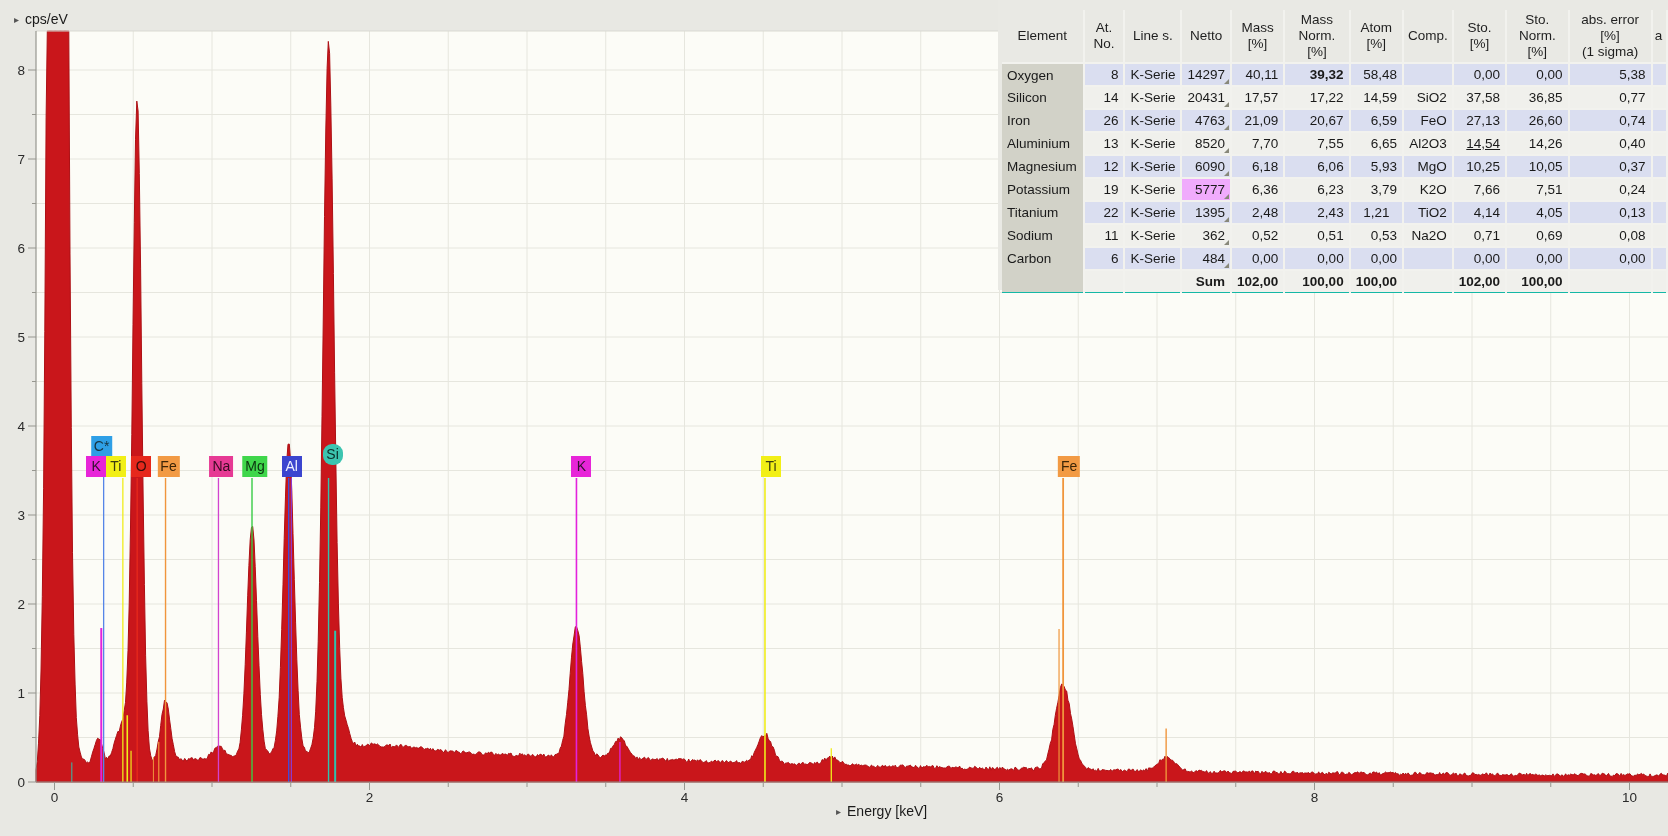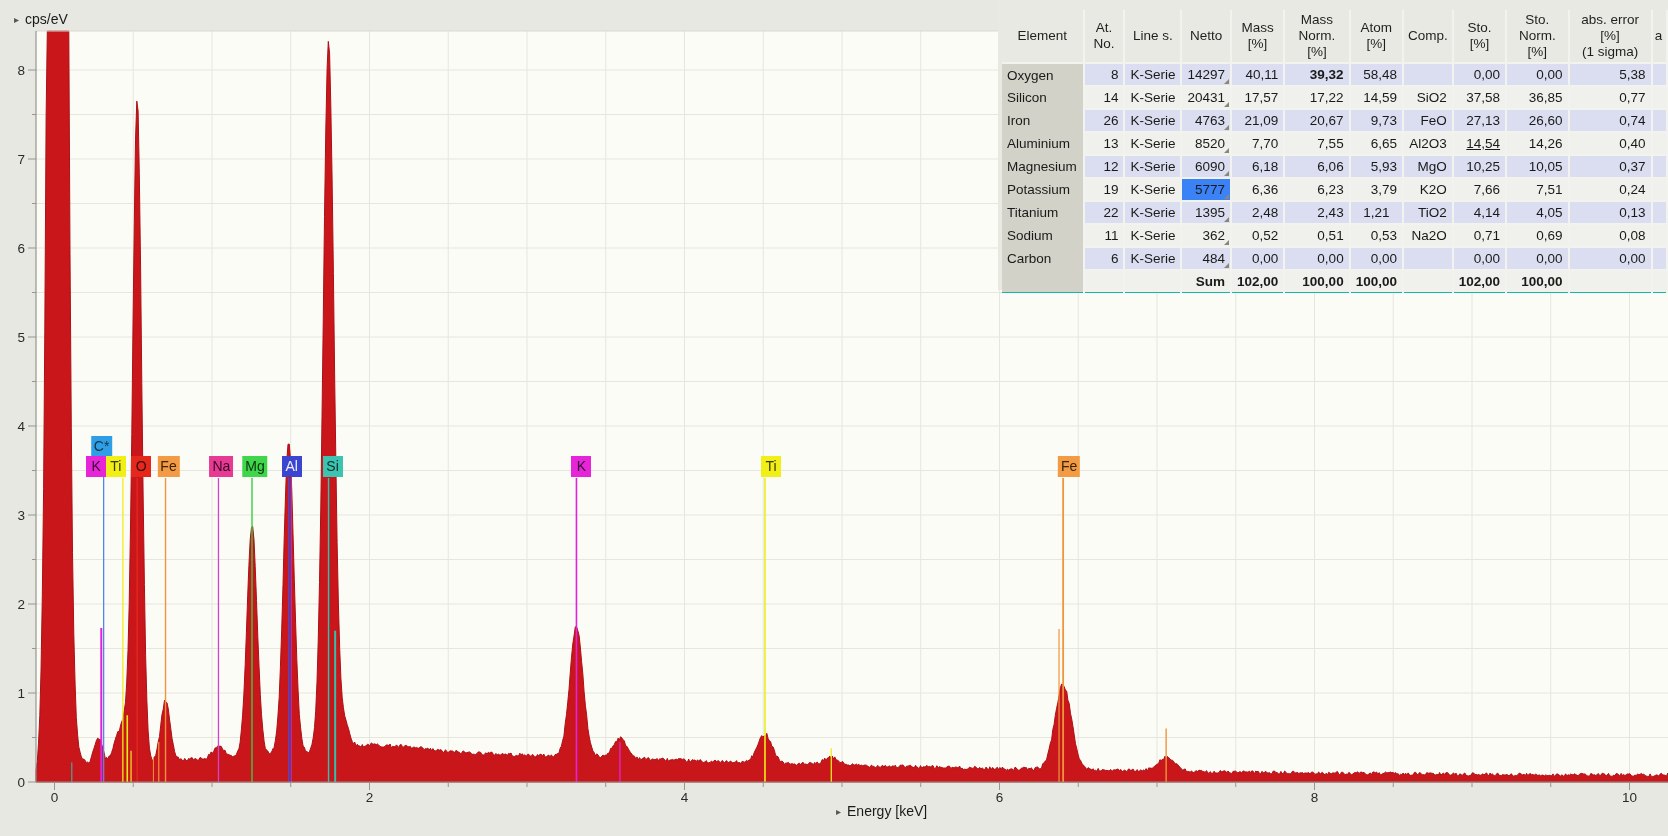--- a/index.html
+++ b/index.html
@@ -157,21 +157,21 @@
 
   <div id="labels-layer">
       <div class="el-label" style="left: 101.64px; top: 436px; background: rgb(46, 159, 230); color: rgb(22, 50, 63);">C*</div>
       <div class="el-label" style="left: 96.2775px; top: 456px; background: rgb(231, 37, 216); color: rgb(51, 16, 47);">K</div>
       <div class="el-label" style="left: 115.855px; top: 456px; background: rgb(242, 239, 22); color: rgb(58, 58, 16);">Ti</div>
       <div class="el-label" style="left: 141.188px; top: 456px; background: rgb(230, 40, 28); color: rgb(51, 13, 10);">O</div>
       <div class="el-label" style="left: 168.537px; top: 456px; background: rgb(242, 154, 68); color: rgb(60, 37, 7);">Fe</div>
       <div class="el-label" style="left: 221.457px; top: 456px; background: rgb(230, 58, 148); color: rgb(56, 12, 34);">Na</div>
       <div class="el-label" style="left: 255.005px; top: 456px; background: rgb(63, 214, 75); color: rgb(12, 50, 15);">Mg</div>
       <div class="el-label" style="left: 291.702px; top: 456px; background: rgb(59, 69, 207); color: rgb(238, 240, 255);">Al</div>
-      <div class="el-label" style="left: 332.55px; top: 456px; background: rgb(60, 196, 176); color: rgb(11, 47, 42);">Si</div>
+      <div class="el-label" style="left: 332.55px; top: 444px; background: rgb(60, 196, 176); color: rgb(11, 47, 42); border-radius: 9px;">Si</div>
       <div class="el-label" style="left: 581.455px; top: 456px; background: rgb(231, 37, 216); color: rgb(51, 16, 47);">K</div>
       <div class="el-label" style="left: 770.982px; top: 456px; background: rgb(242, 239, 22); color: rgb(58, 58, 16);">Ti</div>
       <div class="el-label" style="left: 1069.13px; top: 456px; background: rgb(242, 154, 68); color: rgb(60, 37, 7);">Fe</div>
     </div>
 
   <div id="table-wrap">
     <table class="quant" id="quant-table">
         <colgroup>
           <col style="width: 82px;">
           <col style="width: 46px;">
@@ -261,21 +261,21 @@
             <td class="al-right" style="background: rgb(240, 240, 236); color: rgb(26, 26, 26);">0,77</td>
             <td class="al-left" style="background: rgb(240, 240, 236); color: rgb(26, 26, 26);"></td>
           </tr>
           <tr>
             <td class="al-left c-name" style="background: rgb(210, 210, 200); color: rgb(26, 26, 26);">Iron</td>
             <td class="al-right" style="background: rgb(218, 222, 240); color: rgb(26, 26, 26);">26</td>
             <td class="al-left" style="background: rgb(218, 222, 240); color: rgb(26, 26, 26);">K-Serie</td>
             <td class="al-right tri" style="background: rgb(218, 222, 240); color: rgb(26, 26, 26);">4763</td>
             <td class="al-right" style="background: rgb(218, 222, 240); color: rgb(26, 26, 26);">21,09</td>
             <td class="al-right" style="background: rgb(218, 222, 240); color: rgb(26, 26, 26);">20,67</td>
-            <td class="al-right" style="background: rgb(218, 222, 240); color: rgb(26, 26, 26);">9,73</td>
+            <td class="al-right" style="background: rgb(218, 222, 240); color: rgb(26, 26, 26);">6,59</td>
             <td class="al-right" style="background: rgb(218, 222, 240); color: rgb(26, 26, 26);">FeO</td>
             <td class="al-right" style="background: rgb(218, 222, 240); color: rgb(26, 26, 26);">27,13</td>
             <td class="al-right" style="background: rgb(218, 222, 240); color: rgb(26, 26, 26);">26,60</td>
             <td class="al-right" style="background: rgb(218, 222, 240); color: rgb(26, 26, 26);">0,74</td>
             <td class="al-left" style="background: rgb(218, 222, 240); color: rgb(26, 26, 26);"></td>
           </tr>
           <tr>
             <td class="al-left c-name" style="background: rgb(210, 210, 200); color: rgb(26, 26, 26);">Aluminium</td>
             <td class="al-right" style="background: rgb(240, 240, 236); color: rgb(26, 26, 26);">13</td>
             <td class="al-left" style="background: rgb(240, 240, 236); color: rgb(26, 26, 26);">K-Serie</td>
@@ -300,21 +300,21 @@
             <td class="al-right" style="background: rgb(218, 222, 240); color: rgb(26, 26, 26);">MgO</td>
             <td class="al-right" style="background: rgb(218, 222, 240); color: rgb(26, 26, 26);">10,25</td>
             <td class="al-right" style="background: rgb(218, 222, 240); color: rgb(26, 26, 26);">10,05</td>
             <td class="al-right" style="background: rgb(218, 222, 240); color: rgb(26, 26, 26);">0,37</td>
             <td class="al-left" style="background: rgb(218, 222, 240); color: rgb(26, 26, 26);"></td>
           </tr>
           <tr>
             <td class="al-left c-name" style="background: rgb(210, 210, 200); color: rgb(26, 26, 26);">Potassium</td>
             <td class="al-right" style="background: rgb(240, 240, 236); color: rgb(26, 26, 26);">19</td>
             <td class="al-left" style="background: rgb(240, 240, 236); color: rgb(26, 26, 26);">K-Serie</td>
-            <td class="al-right tri" style="background: #3b82f6; color: rgb(26, 26, 26);">5777</td>
+            <td class="al-right tri" style="background: #f0abfc; color: rgb(26, 26, 26);">5777</td>
             <td class="al-right" style="background: rgb(240, 240, 236); color: rgb(26, 26, 26);">6,36</td>
             <td class="al-right" style="background: rgb(240, 240, 236); color: rgb(26, 26, 26);">6,23</td>
             <td class="al-right" style="background: rgb(240, 240, 236); color: rgb(26, 26, 26);">3,79</td>
             <td class="al-right" style="background: rgb(240, 240, 236); color: rgb(26, 26, 26);">K2O</td>
             <td class="al-right" style="background: rgb(240, 240, 236); color: rgb(26, 26, 26);">7,66</td>
             <td class="al-right" style="background: rgb(240, 240, 236); color: rgb(26, 26, 26);">7,51</td>
             <td class="al-right" style="background: rgb(240, 240, 236); color: rgb(26, 26, 26);">0,24</td>
             <td class="al-left" style="background: rgb(240, 240, 236); color: rgb(26, 26, 26);"></td>
           </tr>
           <tr>

